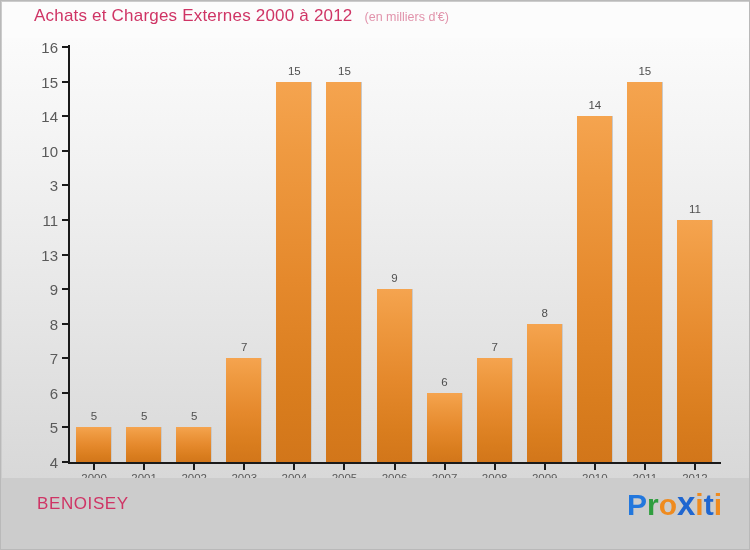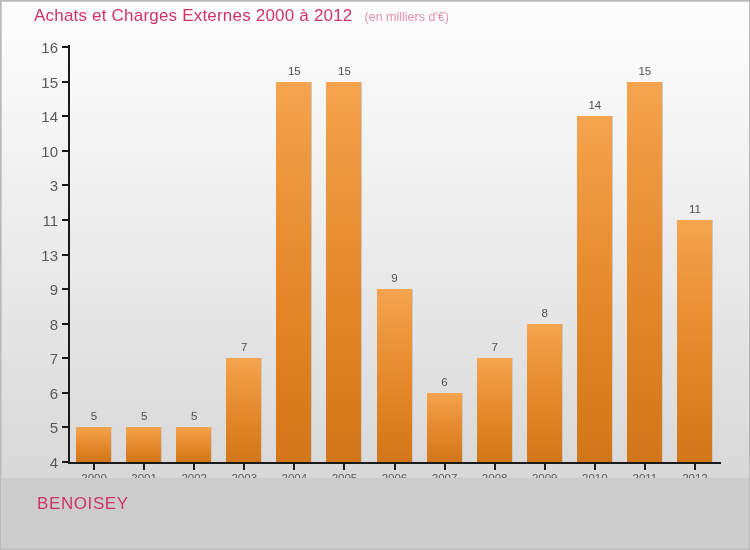--- a/index.html
+++ b/index.html
@@ -285,15 +285,18 @@
         <div class="bar-value" style="left: 592.808px; top: 61.1667px;">14</div>
         <div class="bar" style="left: 624.885px; width: 36px; top: 43.5833px; height: 380.417px;"></div>
         <div class="bar-value" style="left: 642.885px; top: 26.5833px;">15</div>
         <div class="bar" style="left: 674.962px; width: 36px; top: 181.917px; height: 242.083px;"></div>
         <div class="bar-value" style="left: 692.962px; top: 164.917px;">11</div>
       </div>
   </div>
 
   <div id="footer">
     <div id="footer-name">BENOISEY</div>
+    <div id="logo">
+      <span class="lg-p">P</span><span class="lg-r">r</span><span class="lg-o">o</span><span class="lg-x">x</span><span class="lg-i1">i</span><span class="lg-t">t</span><span class="lg-i2">i</span>
+    </div>
   </div>
 
 </div>
 
 </body></html>

